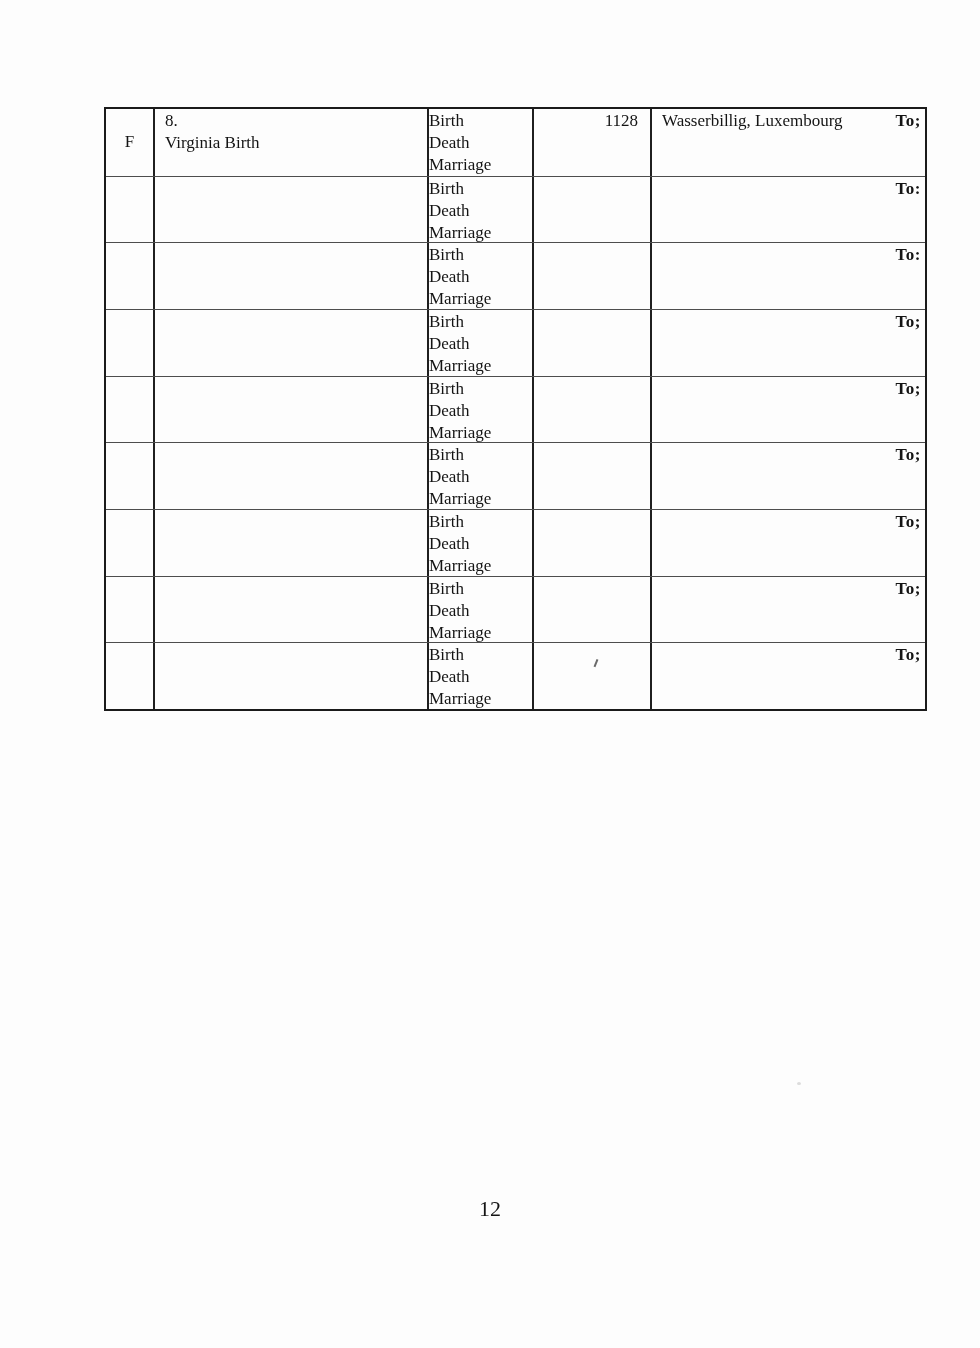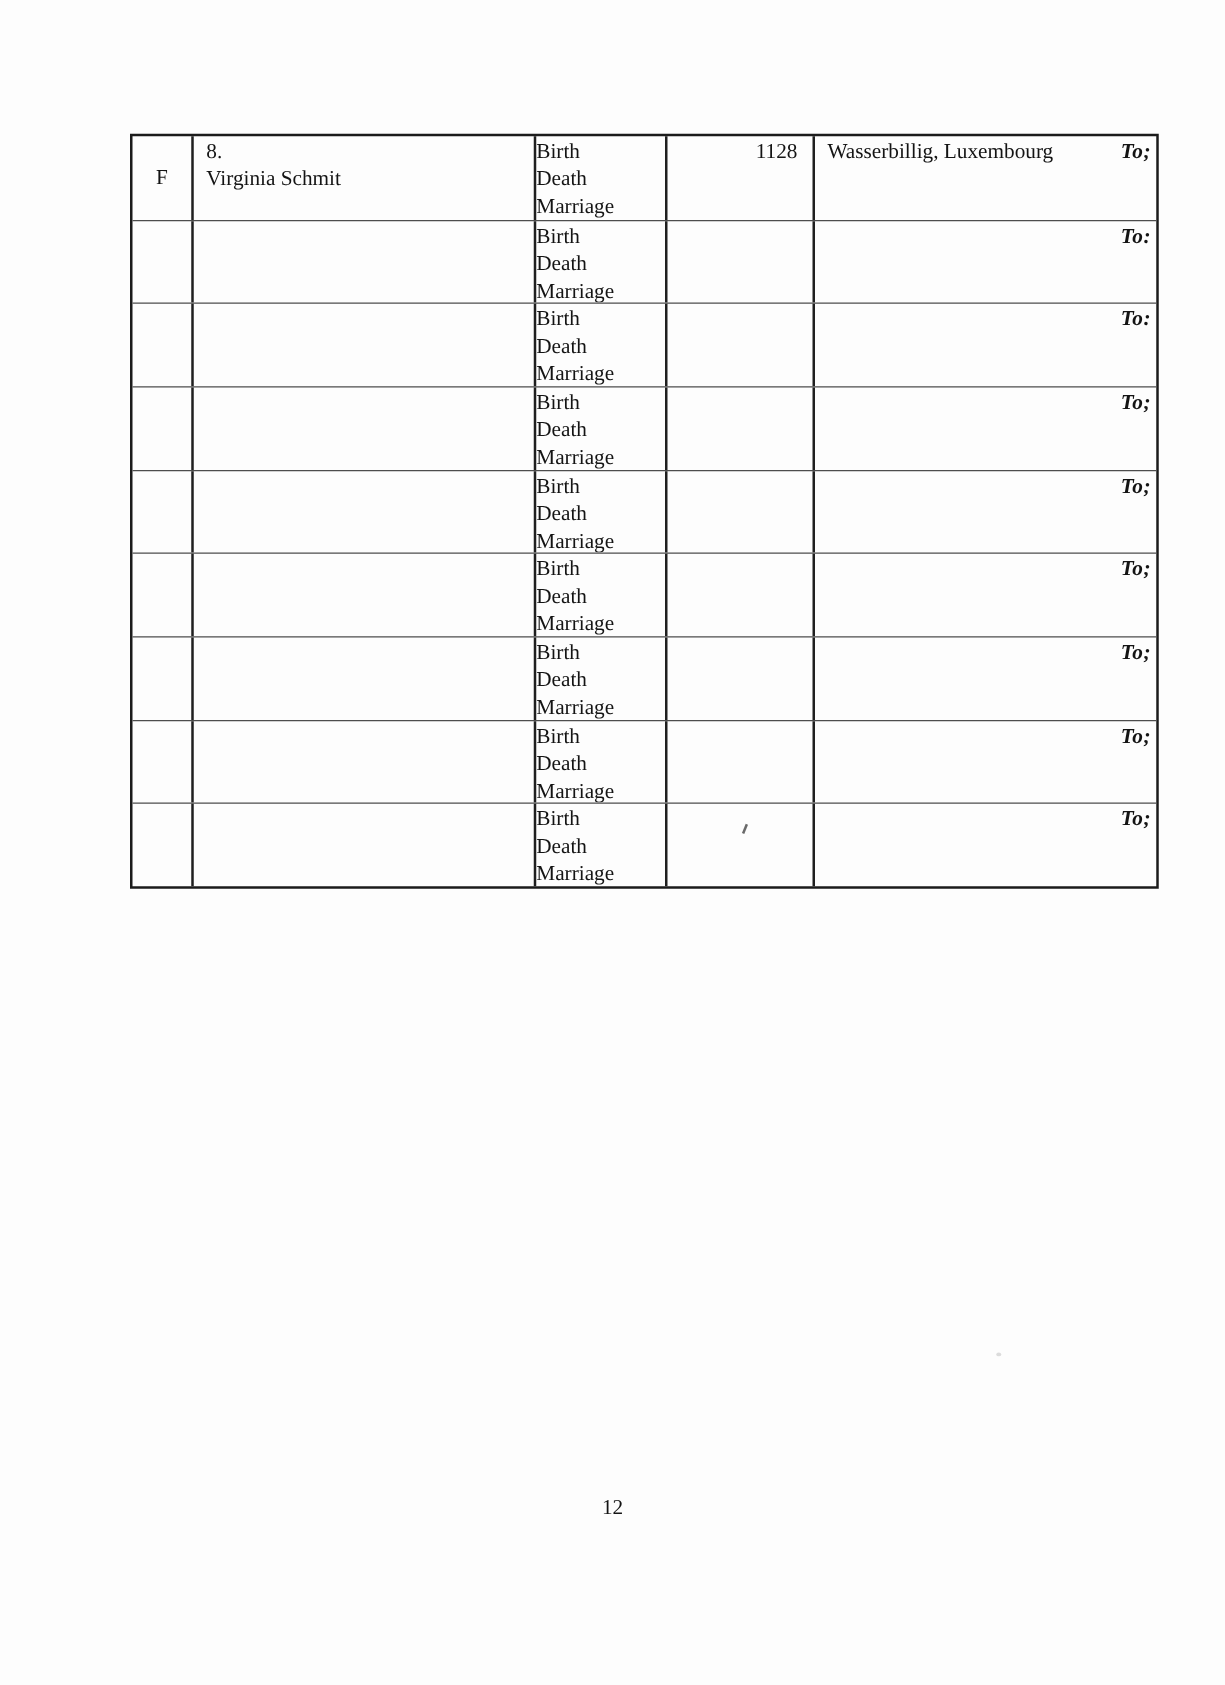--- a/index.html
+++ b/index.html
@@ -48,21 +48,21 @@
   .name-cell { padding: 1px 4px 0 10px; }
   .events-cell { padding-top: 1px; }
   .year-cell { text-align: right; padding: 1px 12px 0 2px; }
   .place-cell {
     padding: 1px 4px 1px 10px;
     display: flex;
     flex-direction: row;
     justify-content: space-between;
   }
   .line { min-height: 22px; }
-  .to-label { font-weight: bold; letter-spacing: 0.5px; font-style: italic; }
+  .to-label { font-weight: bold; letter-spacing: 0.5px; }
 
   
   .artifact-slash {
     position: absolute;
     left: 595px;
     top: 659px;
     width: 1.5px;
     height: 8px;
     background: #6a6a6a;
     transform: rotate(22deg);
@@ -77,36 +77,36 @@
     border-radius: 50%;
   }
 
   
   .page-number {
     position: absolute;
     left: 0;
     right: 0;
     top: 1196px;
     text-align: center;
-    font-size: 17px;
+    font-size: 22px;
   }
 </style>
 </head>
 <body>
 
 <div class="page">
 
   <div class="gen-table">
     <div class="trow">
       <div class="cell sex-cell">
         <span>F</span>
       </div>
       <div class="cell name-cell">
         <div class="line">8.</div>
-        <div class="line">Virginia Schmit</div>
+        <div class="line">Virginia Birth</div>
       </div>
       <div class="cell events-cell">
         <div class="line">Birth</div>
         <div class="line">Death</div>
         <div class="line">Marriage</div>
       </div>
       <div class="cell year-cell">
         <span>1128</span>
       </div>
       <div class="cell place-cell">

